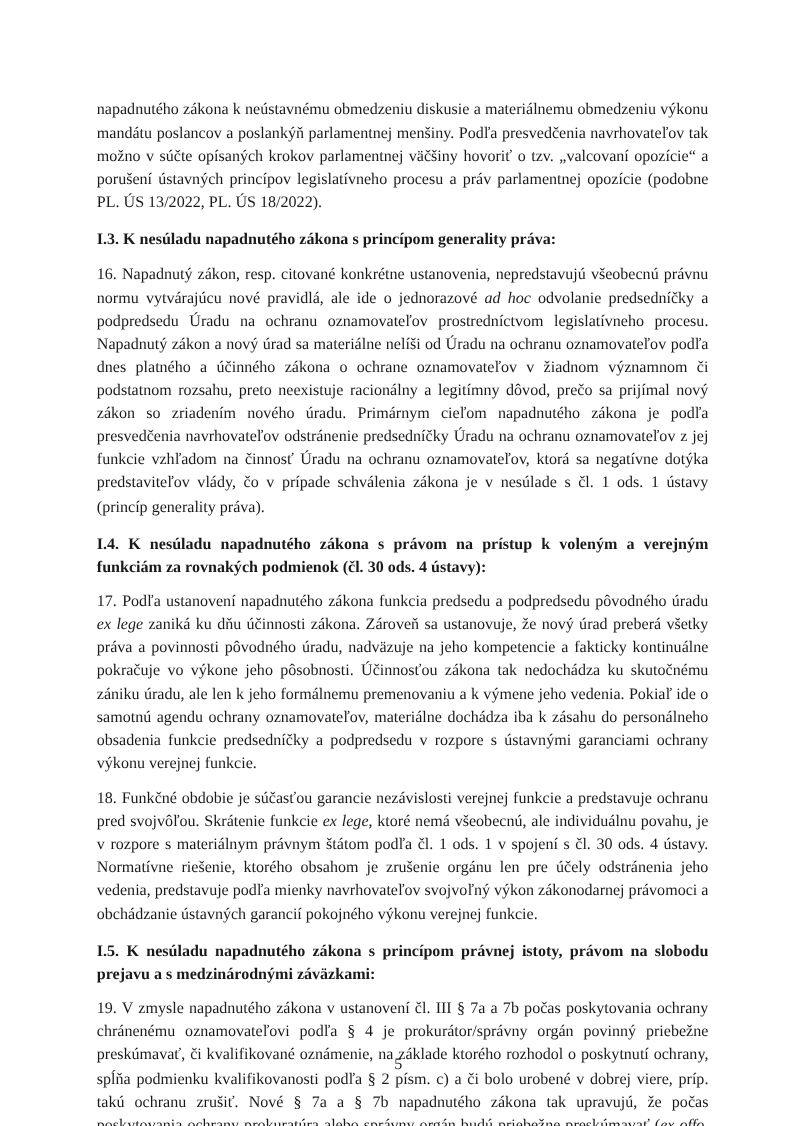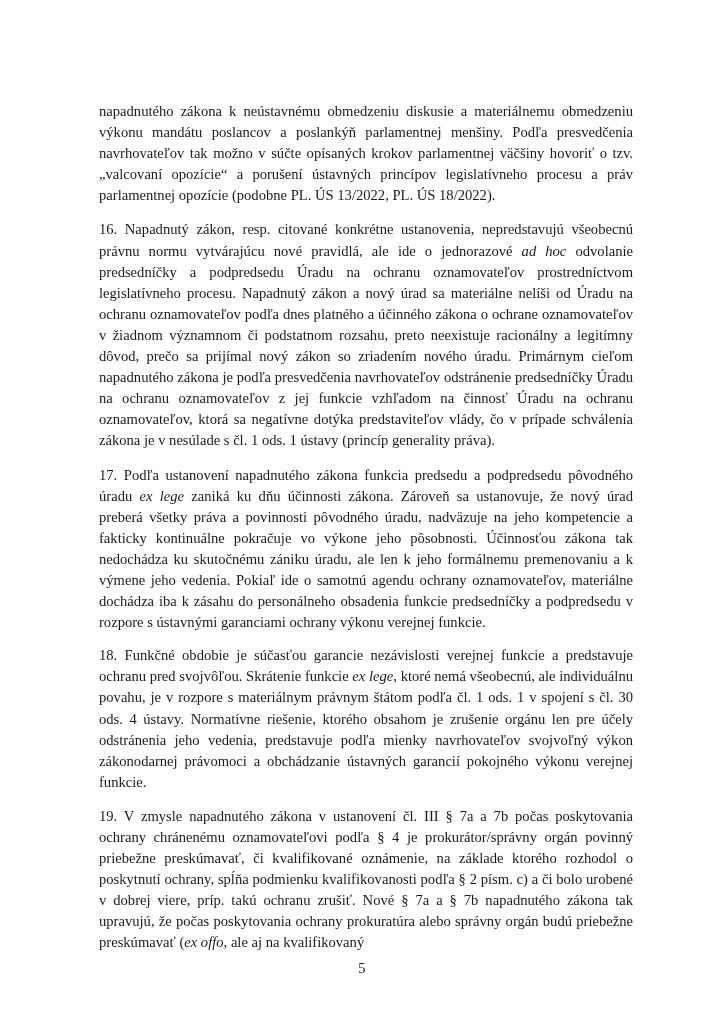--- a/index.html
+++ b/index.html
@@ -2,44 +2,47 @@
 <html><head>
 <meta charset="utf-8">
 <style>
   html, body { margin: 0; padding: 0; background: #ffffff; }
   body { width: 724px; height: 1024px; position: relative; overflow: hidden; }
   .page {
     position: absolute; left: 87px; top: 89px; width: 558px;
     font-family: "Liberation Serif", "DejaVu Serif", serif;
     font-size: 14.6px; line-height: 21.1px; color: #1a1a1a;
   }
-  p { margin: 12px; text-align: justify; }
+  p { margin: 1px; text-align: justify; }
   .para { margin-bottom: 10px; }
   .heading { font-weight: bold; margin-bottom: 10px; }
   .gap-after { margin-bottom: 13px; }
   em { }
   .page-number {
     position: absolute; top: 960px; left: 0; width: 724px; text-align: center;
     font-family: "Liberation Serif", "DejaVu Serif", serif; font-size: 14.6px; color: #1a1a1a;
   }
 </style>
 </head>
 <body>
 
 <div class="page">
   <p class="para gap-after">
     <span>napadnutého zákona k neústavnému obmedzeniu diskusie a materiálnemu obmedzeniu výkonu mandátu poslancov a poslankýň parlamentnej menšiny. Podľa presvedčenia navrhovateľov tak možno v súčte opísaných krokov parlamentnej väčšiny hovoriť o tzv. „valcovaní opozície“ a porušení ústavných princípov legislatívneho procesu a práv parlamentnej opozície (podobne PL. ÚS 13/2022, PL. ÚS 18/2022).</span>
   </p>
+  <p class="heading">I.3. K nesúladu napadnutého zákona s princípom generality práva:</p>
   <p class="para gap-after">
     <span>16. Napadnutý zákon, resp. citované konkrétne ustanovenia, nepredstavujú všeobecnú právnu normu vytvárajúcu nové pravidlá, ale ide o jednorazové </span><em>ad hoc</em><span> odvolanie predsedníčky a podpredsedu Úradu na ochranu oznamovateľov prostredníctvom legislatívneho procesu. Napadnutý zákon a nový úrad sa materiálne nelíši od Úradu na ochranu oznamovateľov podľa dnes platného a účinného zákona o ochrane oznamovateľov v žiadnom významnom či podstatnom rozsahu, preto neexistuje racionálny a legitímny dôvod, prečo sa prijímal nový zákon so zriadením nového úradu. Primárnym cieľom napadnutého zákona je podľa presvedčenia navrhovateľov odstránenie predsedníčky Úradu na ochranu oznamovateľov z jej funkcie vzhľadom na činnosť Úradu na ochranu oznamovateľov, ktorá sa negatívne dotýka predstaviteľov vlády, čo v prípade schválenia zákona je v nesúlade s čl. 1 ods. 1 ústavy (princíp generality práva).</span>
   </p>
+  <p class="heading">I.4. K nesúladu napadnutého zákona s právom na prístup k voleným a verejným funkciám za rovnakých podmienok (čl. 30 ods. 4 ústavy):</p>
   <p class="para">
     <span>17. Podľa ustanovení napadnutého zákona funkcia predsedu a podpredsedu pôvodného úradu </span><em>ex lege</em><span> zaniká ku dňu účinnosti zákona. Zároveň sa ustanovuje, že nový úrad preberá všetky práva a povinnosti pôvodného úradu, nadväzuje na jeho kompetencie a fakticky kontinuálne pokračuje vo výkone jeho pôsobnosti. Účinnosťou zákona tak nedochádza ku skutočnému zániku úradu, ale len k jeho formálnemu premenovaniu a k výmene jeho vedenia. Pokiaľ ide o samotnú agendu ochrany oznamovateľov, materiálne dochádza iba k zásahu do personálneho obsadenia funkcie predsedníčky a podpredsedu v rozpore s ústavnými garanciami ochrany výkonu verejnej funkcie.</span>
   </p>
   <p class="para gap-after">
     <span>18. Funkčné obdobie je súčasťou garancie nezávislosti verejnej funkcie a predstavuje ochranu pred svojvôľou. Skrátenie funkcie </span><em>ex lege</em><span>, ktoré nemá všeobecnú, ale individuálnu povahu, je v rozpore s materiálnym právnym štátom podľa čl. 1 ods. 1 v spojení s čl. 30 ods. 4 ústavy. Normatívne riešenie, ktorého obsahom je zrušenie orgánu len pre účely odstránenia jeho vedenia, predstavuje podľa mienky navrhovateľov svojvoľný výkon zákonodarnej právomoci a obchádzanie ústavných garancií pokojného výkonu verejnej funkcie.</span>
   </p>
+  <p class="heading">I.5. K nesúladu napadnutého zákona s princípom právnej istoty, právom na slobodu prejavu a s medzinárodnými záväzkami:</p>
   <p class="para">
     <span>19. V zmysle napadnutého zákona v ustanovení čl. III § 7a a 7b počas poskytovania ochrany chránenému oznamovateľovi podľa § 4 je prokurátor/správny orgán povinný priebežne preskúmavať, či kvalifikované oznámenie, na základe ktorého rozhodol o poskytnutí ochrany, spĺňa podmienku kvalifikovanosti podľa § 2 písm. c) a či bolo urobené v dobrej viere, príp. takú ochranu zrušiť. Nové § 7a a § 7b napadnutého zákona tak upravujú, že počas poskytovania ochrany prokuratúra alebo správny orgán budú priebežne preskúmavať (</span><em>ex offo</em><span>, ale aj na kvalifikovaný</span>
   </p>
 </div>
 
 <div class="page-number">5</div>
 
 </body></html>

